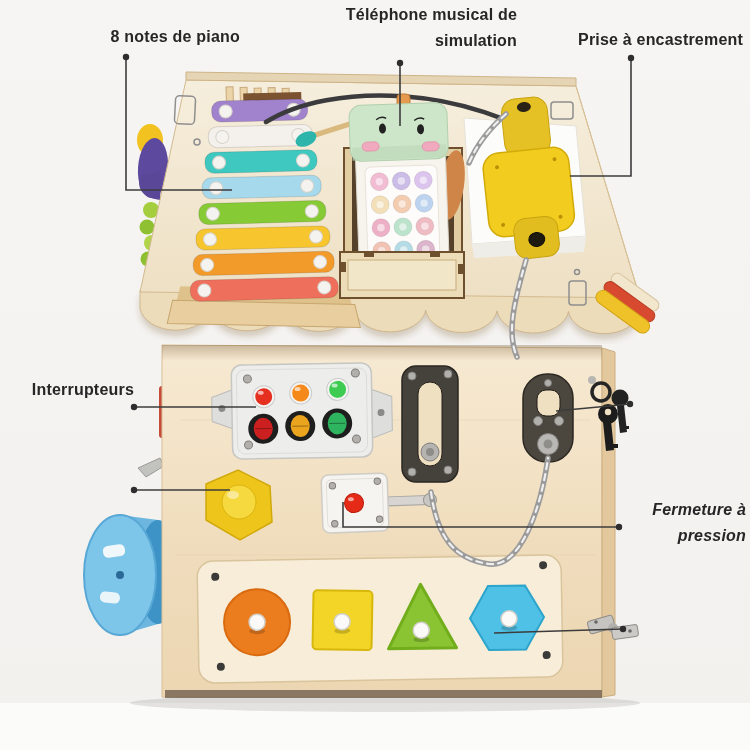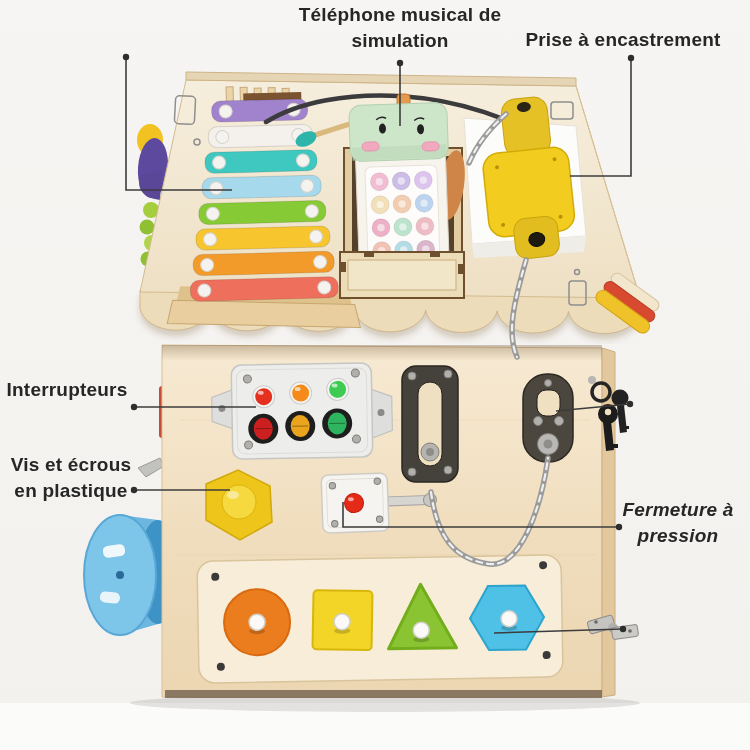--- a/index.html
+++ b/index.html
@@ -1,20 +1,20 @@
 <!DOCTYPE html>
 <html><head>
 <meta charset="utf-8">
 <style>
   html,body{margin:0;padding:0;}
   #stage{position:relative;width:750px;height:750px;overflow:hidden;
          background:#f5f4f2;font-family:"Liberation Sans",sans-serif;}
   #art{position:absolute;left:0;top:0;}
-  .lbl{position:absolute;font-weight:700;font-size:19px;line-height:26px;
-       color:#262626;text-align:center;letter-spacing:.2px;}
+  .lbl{position:absolute;font-weight:700;font-size:16px;line-height:26px;
+       color:#262626;text-align:right;letter-spacing:.2px;}
   .lead{stroke:#3c3c3c;stroke-width:1.6;fill:none;}
   .lead-dot{fill:#2e2e2e;}
   .chain-u{fill:none;stroke:#9b9b9b;stroke-width:5.5;stroke-linecap:round;}
   .chain-o{fill:none;stroke:#efefef;stroke-width:2.2;stroke-dasharray:6 5;stroke-linecap:round;}
   .screw{fill:#b2b0ac;stroke:#807e7a;stroke-width:1;}
   .screw-dark{fill:#3a3a38;}
 </style>
 </head>
 <body>
 
@@ -391,19 +391,19 @@
           <path class="lead" d="M619,527 H343 V502"></path>
           <circle class="lead-dot" cx="619" cy="527" r="3.2"></circle>
         </g>
     <g>
           <path class="lead" d="M623,629 L494,633"></path>
           <circle class="lead-dot" cx="623" cy="629" r="3.2"></circle>
         </g>
   </g>
 </svg>
 
+<div class="lbl" style="left:20px;  top:24px;  width:220px;">8 notes de piano</div>
 <div class="lbl" style="left:283px; top:2px;   width:234px;">Téléphone musical de simulation</div>
 <div class="lbl" style="left:0px;   top:377px; width:134px;">Interrupteurs</div>
 <div class="lbl" style="left:503px; top:27px;  width:240px;">Prise à encastrement</div>
-<div class="lbl" style="left:0px;   top:452px; width:142px;">Vis et écrous en plastique</div>
 <div class="lbl" style="left:610px; top:497px; width:136px;font-style:italic;">Fermeture à pression</div>
 
 </div>
 
 </body></html>

